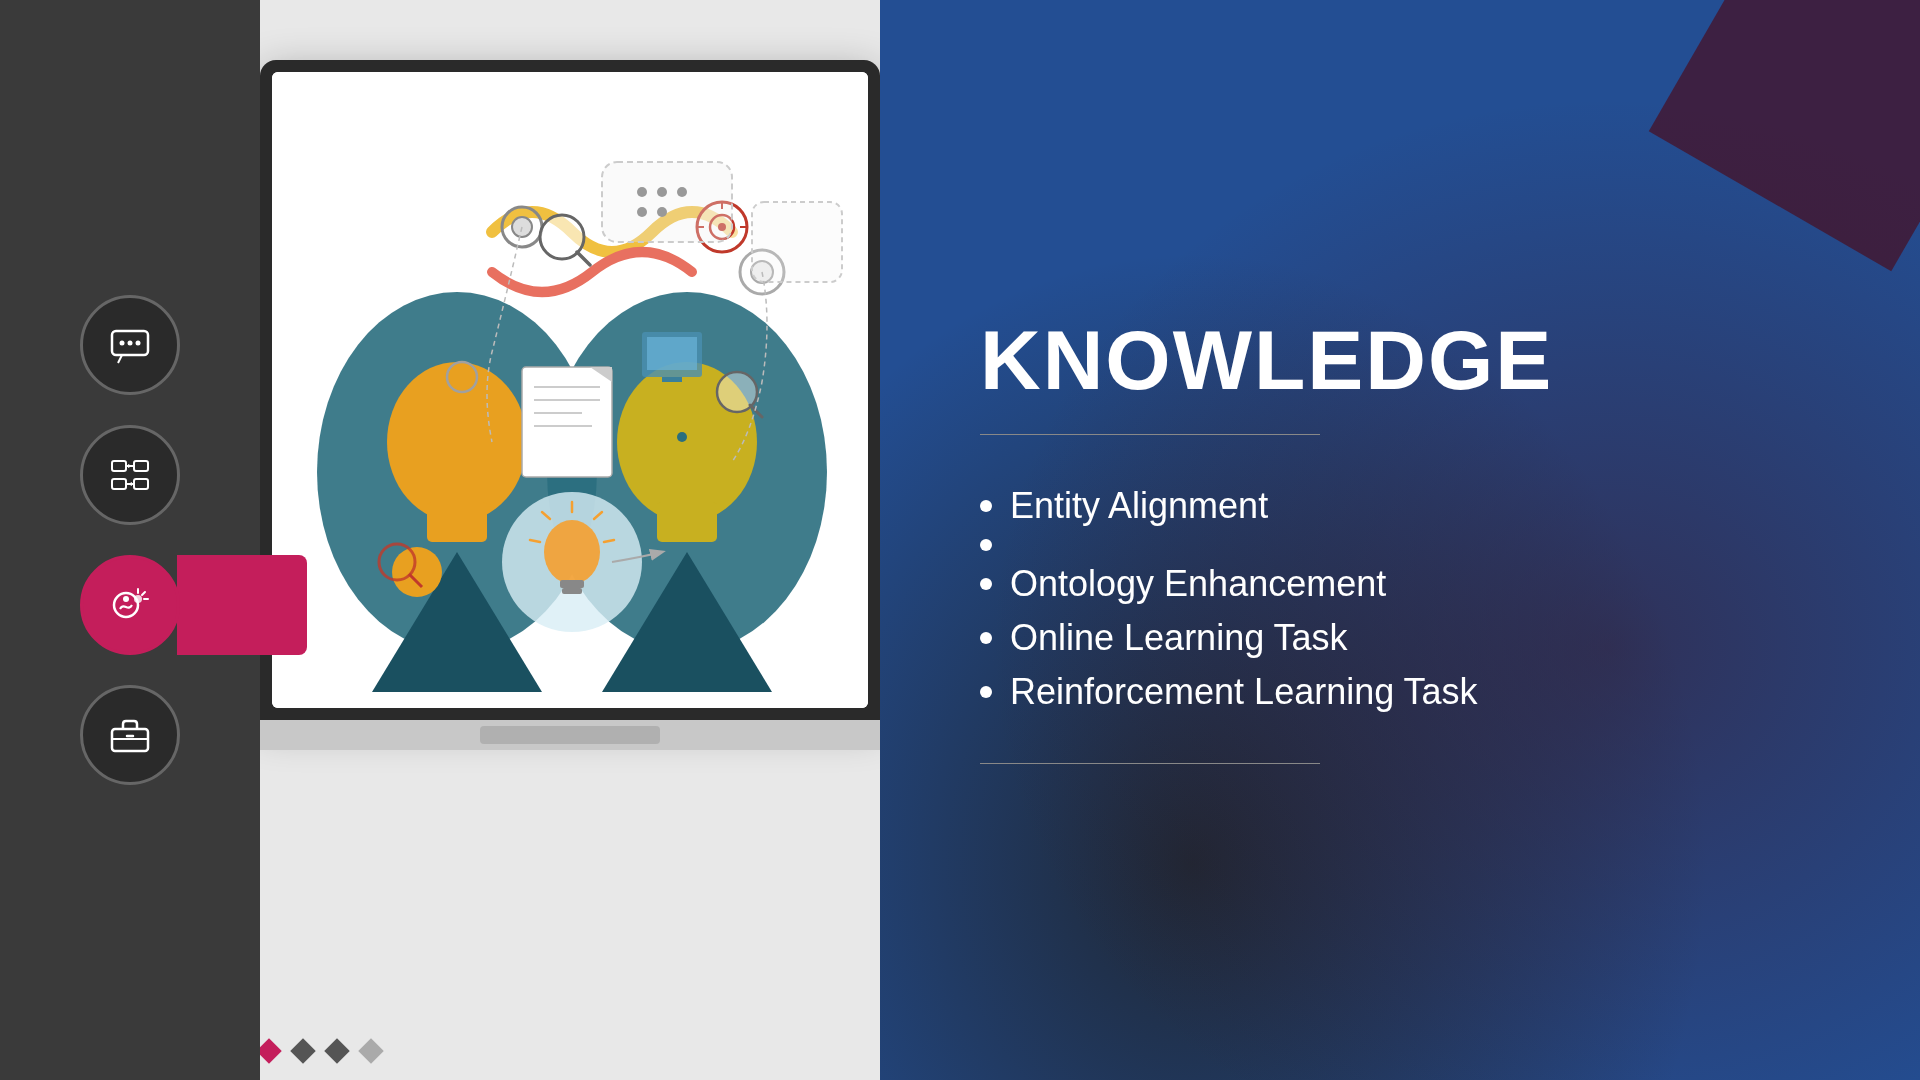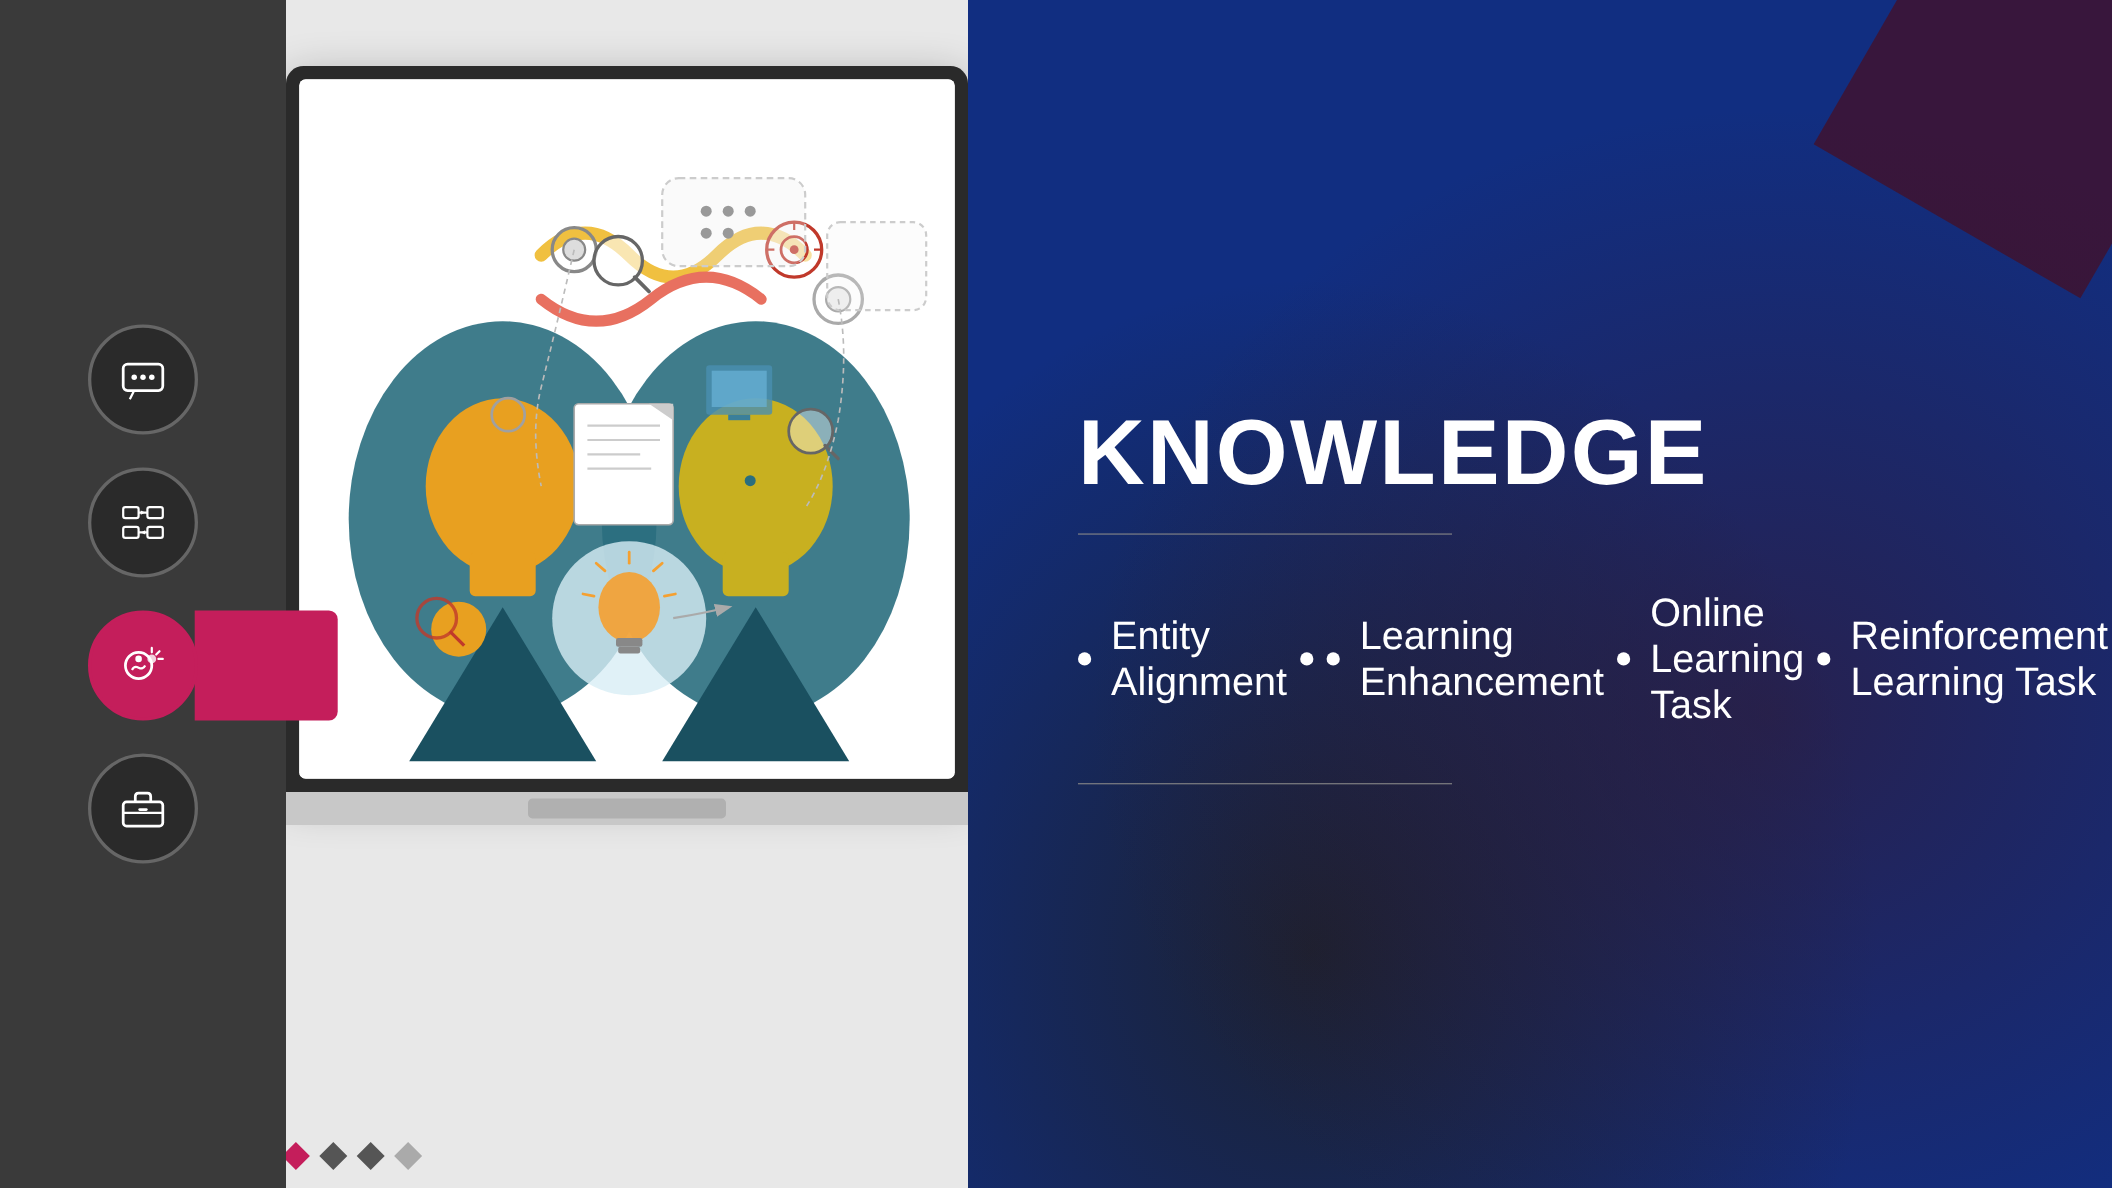--- a/index.html
+++ b/index.html
@@ -154,21 +154,21 @@
     }
 
     .dot.light {
       background: #aaa;
     }
 
     
     .right-panel {
       width: 1040px;
       height: 1080px;
-      background: #1d4ed8;
+      background: #3b82f6;
       position: relative;
       overflow: hidden;
       display: flex;
       flex-direction: column;
       justify-content: center;
       padding: 80px 100px;
     }
 
     .right-panel::before {
       content: '';
@@ -217,21 +217,21 @@
     .divider-bottom {
       width: 340px;
       height: 1px;
       background: #888;
       margin-top: 50px;
     }
 
     .bullet-list {
       list-style: none;
       display: flex;
-      flex-direction: row;
+      flex-direction: column;
       gap: 12px;
     }
 
     .bullet-list li {
       color: white;
       font-size: 36px;
       font-weight: 300;
       display: flex;
       align-items: center;
       gap: 18px;
@@ -430,21 +430,21 @@
     <ul class="bullet-list">
       <li>
         <span class="bullet-dot"></span>
         <span>Entity Alignment</span>
       </li>
       <li>
         <span class="bullet-dot"></span>
       </li>
       <li>
         <span class="bullet-dot"></span>
-        <span>Learning Enhancement</span>
+        <span>Ontology Enhancement</span>
       </li>
       <li>
         <span class="bullet-dot"></span>
         <span>Online Learning Task</span>
       </li>
       <li>
         <span class="bullet-dot"></span>
         <span>Reinforcement Learning Task</span>
       </li>
     </ul>

